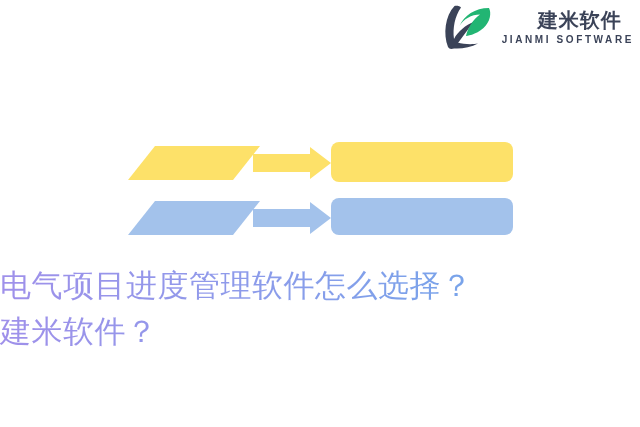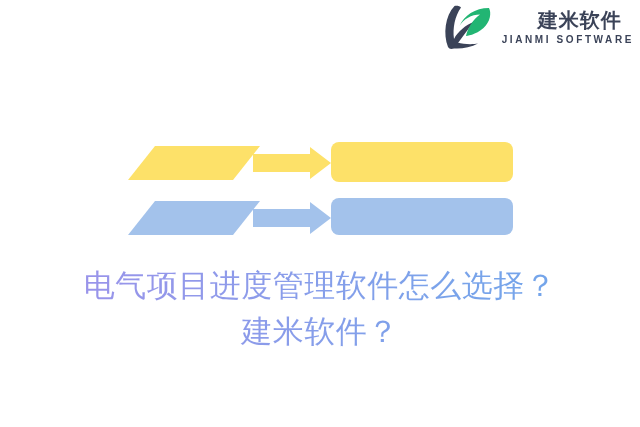--- a/index.html
+++ b/index.html
@@ -59,21 +59,20 @@
     width: 640px;
     height: 115px;
   }
 
   
   .headline {
     position: absolute;
     left: 0;
     top: 262px;
     width: 640px;
-    text-align: center;
     font-family: "DejaVu Sans", "Liberation Sans", sans-serif;
     font-size: 31px;
     font-weight: 400;
     line-height: 46px;
     letter-spacing: 0.5px;
     background: linear-gradient(90deg, #9f90ea 0%, #8f9aea 35%, #7aa3ea 70%, #6ea6ea 100%);
     -webkit-background-clip: text;
     background-clip: text;
     color: transparent;
     -webkit-text-fill-color: transparent;

